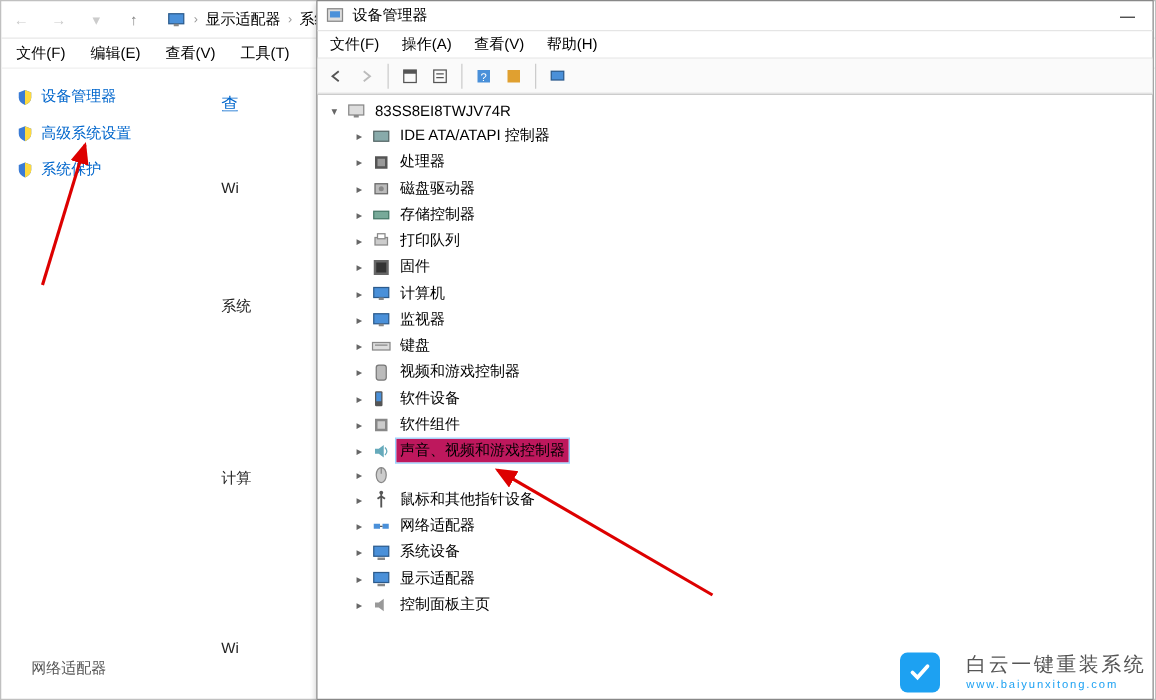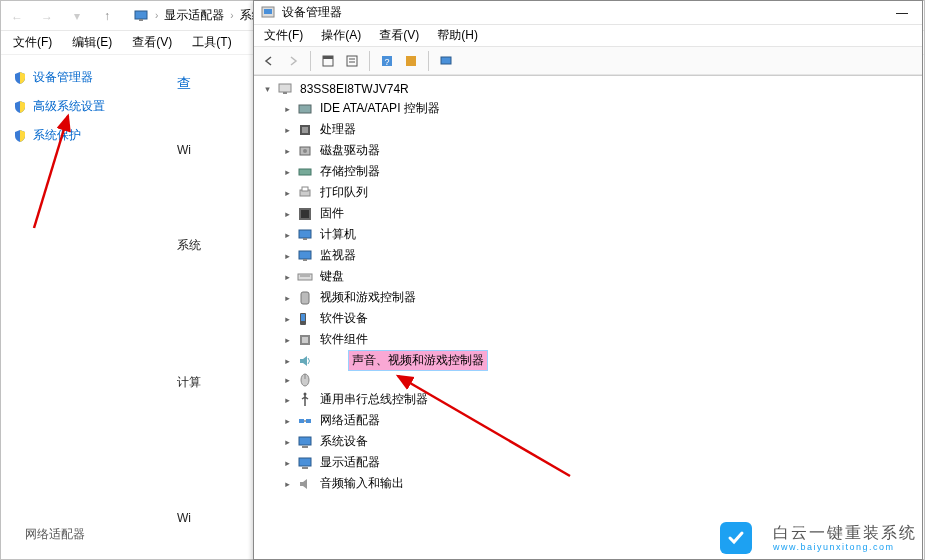--- a/index.html
+++ b/index.html
@@ -38,21 +38,21 @@
     
     .front-menubar { height: 22px; display: flex; align-items: center; padding: 0 6px; gap: 10px; border-bottom: 1px solid #e5e5e5; }
     
     .front-toolbar { height: 28px; display: flex; align-items: center; padding: 0 4px; gap: 2px; border-bottom: 1px solid #e5e5e5; background: #fafafa; }
     .tool-sep { width: 1px; height: 20px; background: #ccc; margin: 0 4px; }
     .tool-btn { width: 22px; height: 22px; display: flex; align-items: center; justify-content: center; border: 1px solid transparent; }
     
     .tree { padding: 4px 8px; height: calc(100% - 74px); overflow: auto; border-top: 1px solid #ccc; }
     .tree-root { display: flex; align-items: center; gap: 4px; padding: 1px 0; }
     .tree-node { display: flex; align-items: center; gap: 4px; padding: 1px 0; margin-left: 20px; }
-    .tree-node.selected .tree-label { background: #f9a8d4; outline: 1px solid #99d1ff; margin-left: 32px; }
+    .tree-node.selected .tree-label { background: #be185d; outline: 1px solid #99d1ff; }
     .expand { width: 11px; height: 11px; display: flex; align-items: center; justify-content: center; color: #666; font-size: 9px; cursor: pointer; }
     .node-icon { width: 16px; height: 16px; flex-shrink: 0; }
     .tree-label { padding: 1px 3px; }
     
     
     .arrow-svg { position: absolute; pointer-events: none; z-index: 20; }
     
     
     .watermark { position: absolute; right: 8px; bottom: 6px; z-index: 30; display: flex; align-items: center; gap: 21px; }
     .wm-logo { width: 32px; height: 32px; background: #1da1f2; border-radius: 6px; display: flex; align-items: center; justify-content: center; }
@@ -301,21 +301,21 @@
             <ellipse cx="8" cy="8" rx="4" ry="6" fill="#ccc" stroke="#888"></ellipse>
             <line x1="8" y1="2" x2="8" y2="7" stroke="#888"></line>
           </svg>
         </div>
         <div class="tree-node">
           <span class="expand">▸</span>
           <svg class="node-icon" viewBox="0 0 16 16">
             <path d="M8 2 L8 14 M8 5 L5 7 M8 5 L11 7" fill="none" stroke="#555" stroke-width="1.5"></path>
             <circle cx="8" cy="2" r="1.5" fill="#555"></circle>
           </svg>
-          <span class="tree-label">通用串行总线控制器</span>
+          <span class="tree-label">鼠标和其他指针设备</span>
         </div>
         <div class="tree-node">
           <span class="expand">▸</span>
           <svg class="node-icon" viewBox="0 0 16 16">
             <rect x="2" y="6" width="5" height="4" fill="#4a90d9"></rect>
             <rect x="9" y="6" width="5" height="4" fill="#4a90d9"></rect>
             <line x1="7" y1="8" x2="9" y2="8" stroke="#555"></line>
           </svg>
           <span class="tree-label">网络适配器</span>
         </div>
@@ -333,21 +333,21 @@
             <rect x="2" y="3" width="12" height="8" fill="#4a90d9" stroke="#2b5a8c"></rect>
             <rect x="5" y="12" width="6" height="2" fill="#888"></rect>
           </svg>
           <span class="tree-label">显示适配器</span>
         </div>
         <div class="tree-node">
           <span class="expand">▸</span>
           <svg class="node-icon" viewBox="0 0 16 16">
             <path d="M3 6 L6 6 L10 3 L10 13 L6 10 L3 10 Z" fill="#999"></path>
           </svg>
-          <span class="tree-label">音频输入和输出</span>
+          <span class="tree-label">控制面板主页</span>
         </div>
       </div>
   </div>
 </div>
 
 <svg class="arrow-svg" style="left:26px; top:108px;" width="70" height="130">
   <defs>
       <marker id="ah1" markerWidth="8" markerHeight="8" refX="6" refY="3" orient="auto">
         <path d="M0,0 L7,3 L0,6 Z" fill="#d00"></path>
       </marker>

